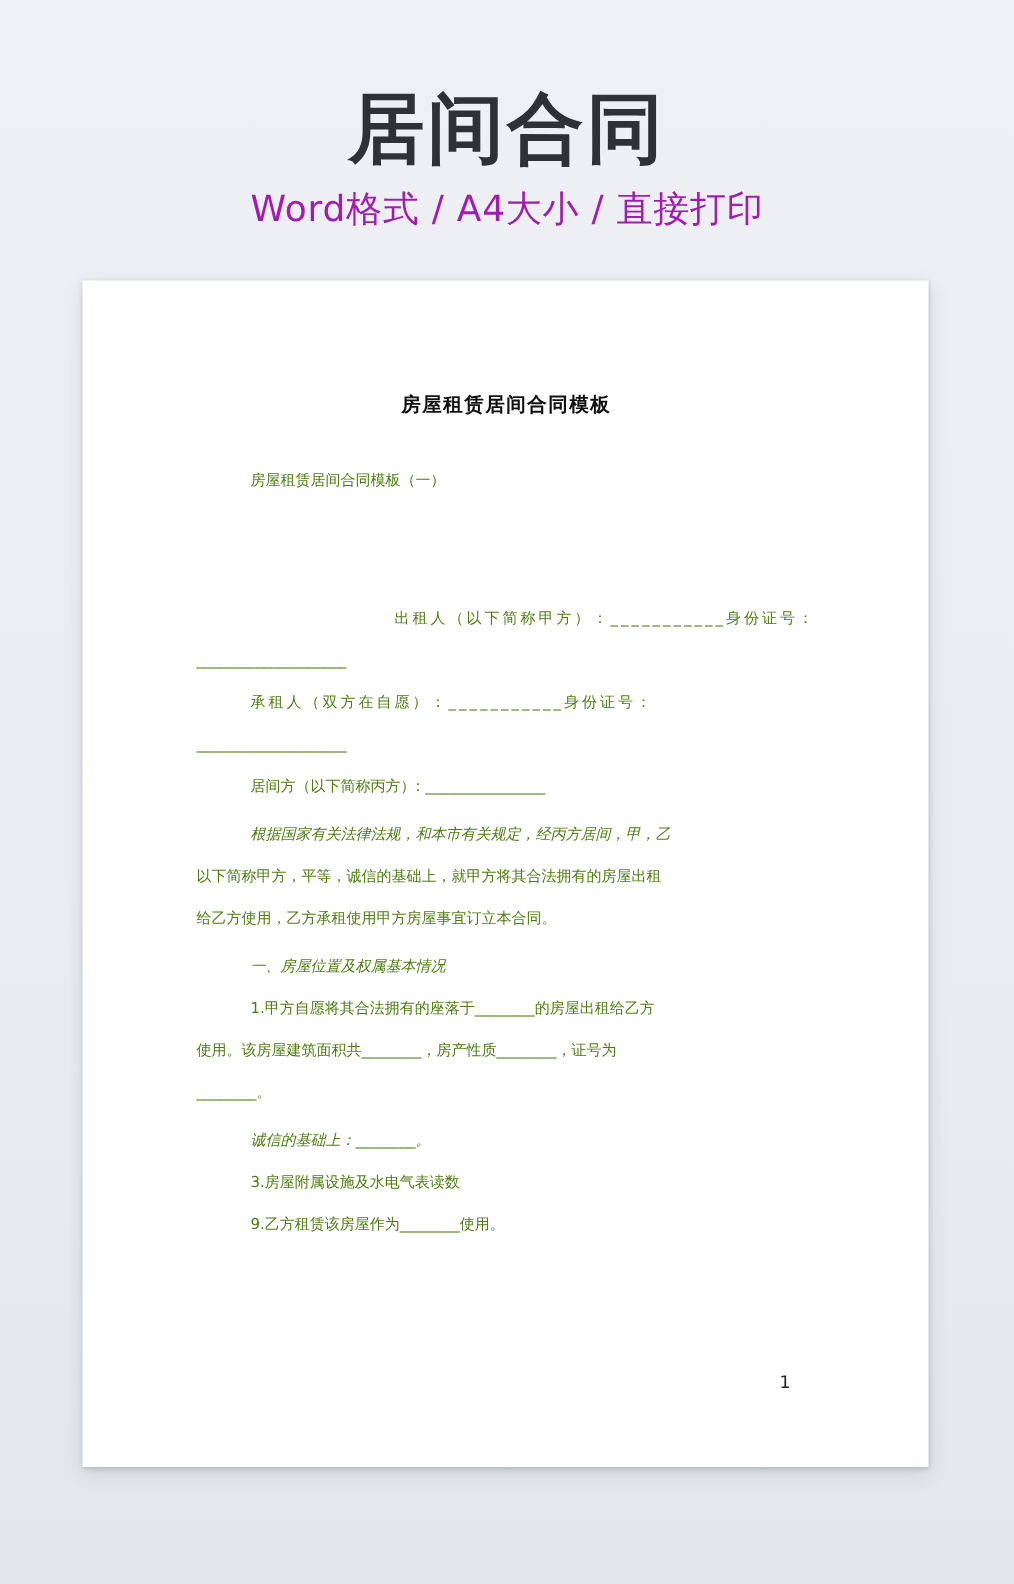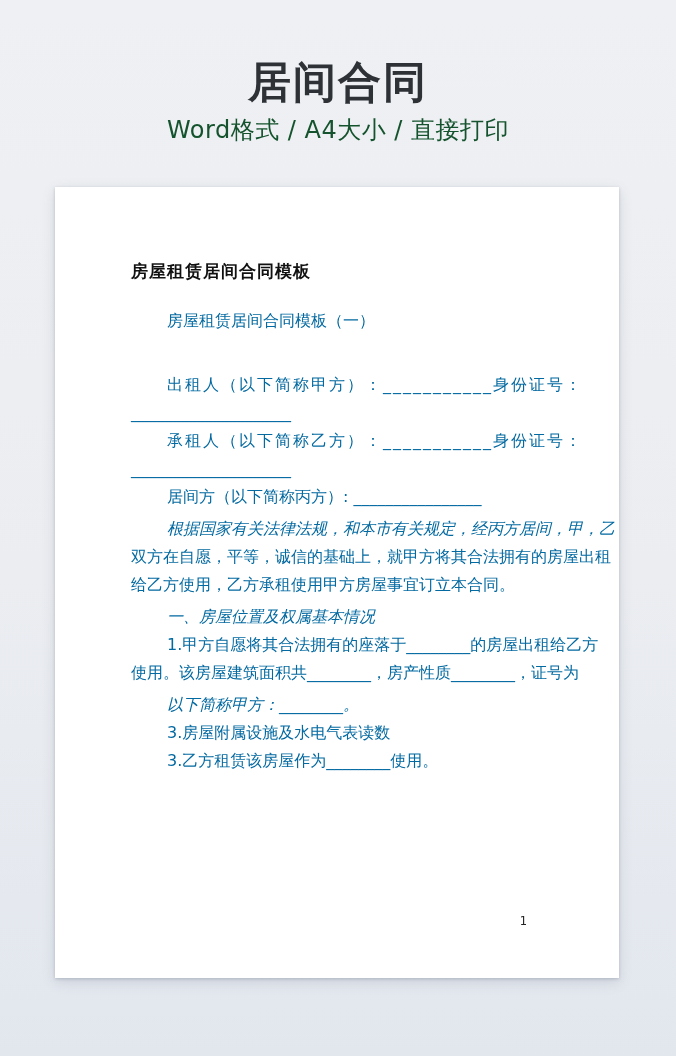--- a/index.html
+++ b/index.html
@@ -14,63 +14,63 @@
     background: linear-gradient(180deg, #eef0f3 0%, #ebedf1 55%, #e2e7ee 100%);
     font-family: "DejaVu Sans", "Liberation Sans", sans-serif;
   }
   
   .header {
     text-align: center;
     padding-top: 60px;
   }
   .header-title {
     margin: 0;
-    font-size: 43px;
+    font-size: 51px;
     font-weight: 800;
     color: #2e3237;
     letter-spacing: 2px;
     line-height: 1.05;
   }
   .header-subtitle {
     margin-top: 9px;
     font-size: 24px;
-    color: #14532d;
+    color: #a21caf;
     letter-spacing: 0.5px;
   }
   
   .paper {
     position: absolute;
     left: 55px;
     top: 187px;
     width: 564px;
     height: 791px;
     box-sizing: border-box;
     background: #ffffff;
     padding: 70px 75px 0 76px;
     box-shadow: 0 1px 3px rgba(90,100,120,0.28), 0 4px 12px rgba(90,100,120,0.18);
     overflow: hidden;
   }
   .doc-title {
-    text-align: left;
-    font-size: 17px;
+    text-align: center;
+    font-size: 13px;
     font-weight: 700;
     color: #111111;
     line-height: 28px;
     margin-bottom: 22px;
     letter-spacing: 1px;
   }
   .line {
-    font-size: 16px;
-    color: #0369a1;
+    font-size: 10px;
+    color: #4d7c0f;
     line-height: 28px;
     white-space: nowrap;
   }
   .indent { padding-left: 36px; }
   .spread { letter-spacing: 2px; }
-  .mt40 { margin-top: 36px; }
+  .mt40 { margin-top: 64px; text-align: right; }
   .mtx  { margin-top: 4px; font-style: italic; }
   .page-number {
     position: absolute;
     right: 92px;
     bottom: 50px;
     font-size: 11.5px;
     color: #222222;
   }
 </style>
 </head>
@@ -80,27 +80,28 @@
   <h1 class="header-title">居间合同</h1>
   <div class="header-subtitle">Word格式 / A4大小 / 直接打印</div>
 </div>
 
 <div class="paper">
   <div class="doc-title">房屋租赁居间合同模板</div>
 
   <div class="line indent">房屋租赁居间合同模板（一）</div>
   <div class="line indent spread mt40">出租人（以下简称甲方）：___________身份证号：</div>
   <div class="line">____________________</div>
-  <div class="line indent spread">承租人（以下简称乙方）：___________身份证号：</div>
+  <div class="line indent spread">承租人（双方在自愿）：___________身份证号：</div>
   <div class="line">____________________</div>
   <div class="line indent">居间方（以下简称丙方）: ________________</div>
   <div class="line indent mtx">根据国家有关法律法规，和本市有关规定，经丙方居间，甲，乙</div>
-  <div class="line">双方在自愿，平等，诚信的基础上，就甲方将其合法拥有的房屋出租</div>
+  <div class="line">以下简称甲方，平等，诚信的基础上，就甲方将其合法拥有的房屋出租</div>
   <div class="line">给乙方使用，乙方承租使用甲方房屋事宜订立本合同。</div>
   <div class="line indent mtx">一、房屋位置及权属基本情况</div>
   <div class="line indent">1.甲方自愿将其合法拥有的座落于________的房屋出租给乙方</div>
   <div class="line">使用。该房屋建筑面积共________，房产性质________，证号为</div>
-  <div class="line indent mtx">以下简称甲方：________。</div>
+  <div class="line">________。</div>
+  <div class="line indent mtx">诚信的基础上：________。</div>
   <div class="line indent">3.房屋附属设施及水电气表读数</div>
-  <div class="line indent">3.乙方租赁该房屋作为________使用。</div>
+  <div class="line indent">9.乙方租赁该房屋作为________使用。</div>
 
   <div class="page-number">1</div>
 </div>
 
 </body></html>

